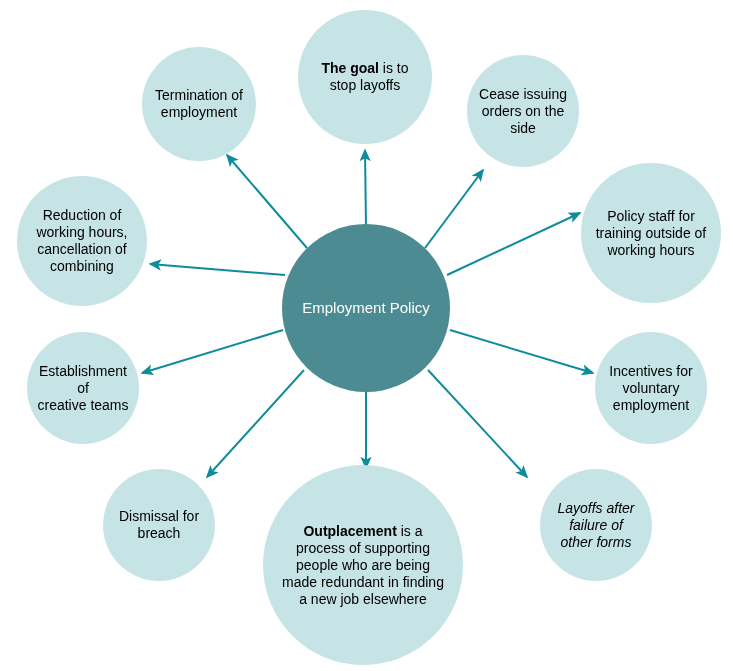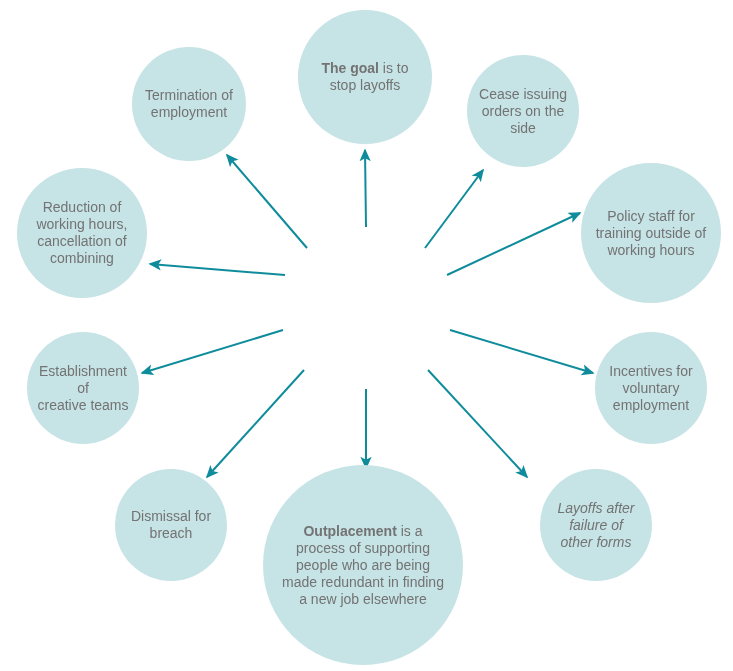--- a/index.html
+++ b/index.html
@@ -35,21 +35,21 @@
     text-align: center;
   }
   .node-satellite {
     background: #c6e3e6;
   }
   .node-hub {
     background: #4d8b93;
   }
   .node-label {
     display: block;
-    color: #737373;
+    color: #000000;
     font-size: 14px;
     line-height: 17px;
     padding: 0 6px;
     white-space: pre-line;
   }
   .node-hub .node-label {
     color: #ffffff;
     font-size: 15px;
     line-height: 18px;
   }
@@ -75,20 +75,23 @@
         <line x1="450" y1="330" x2="593" y2="373" stroke="#0e8c9b" stroke-width="2" marker-end="url(#arrowhead)"></line>
         <line x1="428" y1="370" x2="527" y2="477" stroke="#0e8c9b" stroke-width="2" marker-end="url(#arrowhead)"></line>
         <line x1="366" y1="389" x2="366" y2="468" stroke="#0e8c9b" stroke-width="2" marker-end="url(#arrowhead)"></line>
         <line x1="304" y1="370" x2="207" y2="477" stroke="#0e8c9b" stroke-width="2" marker-end="url(#arrowhead)"></line>
         <line x1="283" y1="330" x2="142" y2="373" stroke="#0e8c9b" stroke-width="2" marker-end="url(#arrowhead)"></line>
         <line x1="285" y1="275" x2="150" y2="264" stroke="#0e8c9b" stroke-width="2" marker-end="url(#arrowhead)"></line>
         <line x1="307" y1="248" x2="227" y2="155" stroke="#0e8c9b" stroke-width="2" marker-end="url(#arrowhead)"></line>
       </g>
   </svg>
 
+  <div class="node node-hub" id="hub-node" style="left: 282px; top: 224px; width: 168px; height: 168px; background: rgb(77, 139, 147);">
+    <span class="node-label">Employment Policy</span>
+  </div>
 
   <div id="node-container">
       <div class="node node-satellite" style="left: 298px; top: 10px; width: 134px; height: 134px; background: rgb(198, 227, 230);">
         <span class="node-label"><b>The goal</b><span> is to
 stop layoffs</span></span>
       </div>
       <div class="node node-satellite" style="left: 467px; top: 55px; width: 112px; height: 112px; background: rgb(198, 227, 230);">
         <span class="node-label">Cease issuing
 orders on the
 side</span>
@@ -108,33 +111,33 @@
 failure of
 other forms</span>
       </div>
       <div class="node node-satellite" style="left: 263px; top: 465px; width: 200px; height: 200px; background: rgb(198, 227, 230); text-align: center;">
         <span class="node-label"><b>Outplacement</b><span> is a
 process of supporting
 people who are being
 made redundant in finding
 a new job elsewhere</span></span>
       </div>
-      <div class="node node-satellite" style="left: 115px; top: 469px; width: 112px; height: 112px; background: rgb(198, 227, 230);">
+      <div class="node node-satellite" style="left: 103px; top: 469px; width: 112px; height: 112px; background: rgb(198, 227, 230);">
         <span class="node-label">Dismissal for
 breach</span>
       </div>
       <div class="node node-satellite" style="left: 27px; top: 332px; width: 112px; height: 112px; background: rgb(198, 227, 230);">
         <span class="node-label">Establishment of
 creative teams</span>
       </div>
-      <div class="node node-satellite" style="left: 17px; top: 168px; width: 130px; height: 130px; background: rgb(198, 227, 230);">
+      <div class="node node-satellite" style="left: 17px; top: 176px; width: 130px; height: 130px; background: rgb(198, 227, 230);">
         <span class="node-label">Reduction of
 working hours,
 cancellation of
 combining</span>
       </div>
-      <div class="node node-satellite" style="left: 132px; top: 47px; width: 114px; height: 114px; background: rgb(198, 227, 230); justify-content: center;">
+      <div class="node node-satellite" style="left: 142px; top: 47px; width: 114px; height: 114px; background: rgb(198, 227, 230); justify-content: center;">
         <span class="node-label">Termination of
 employment</span>
       </div>
     </div>
 
 </div>
 
 </body></html>

